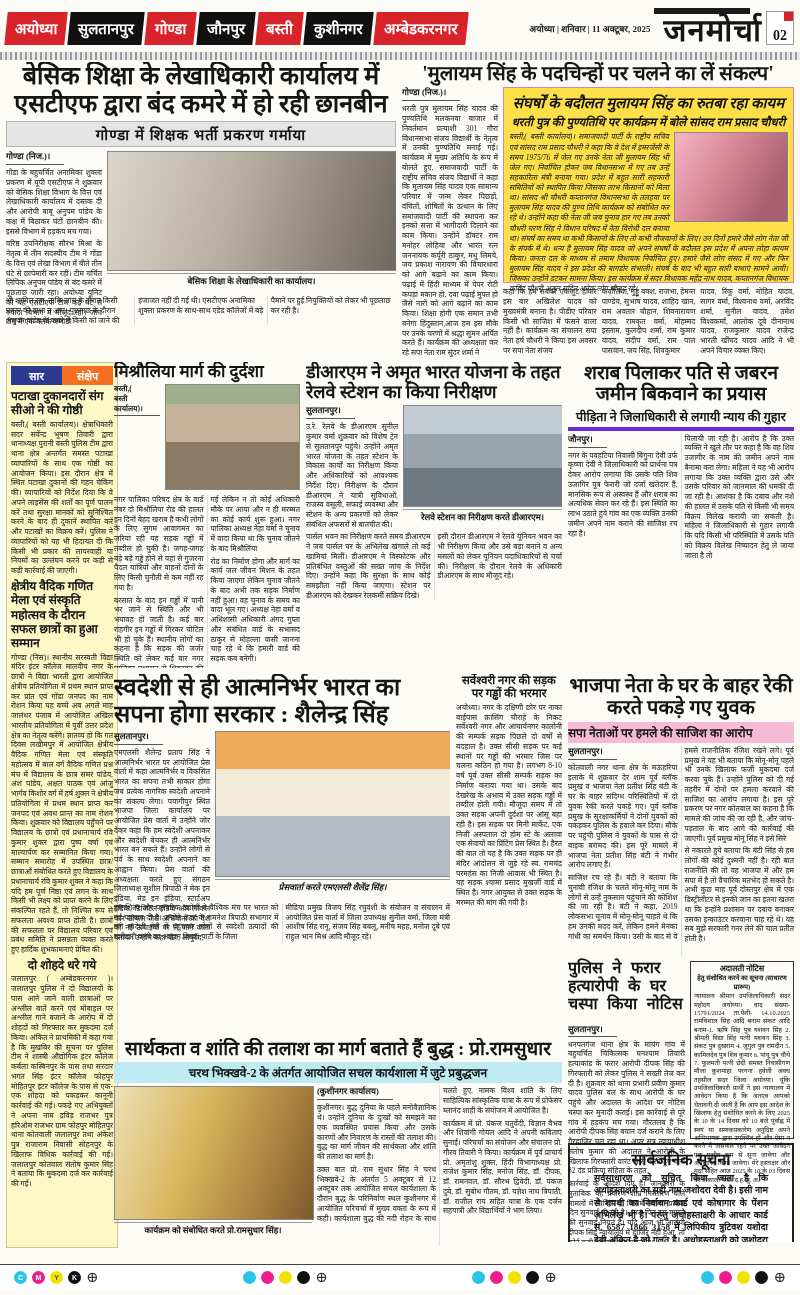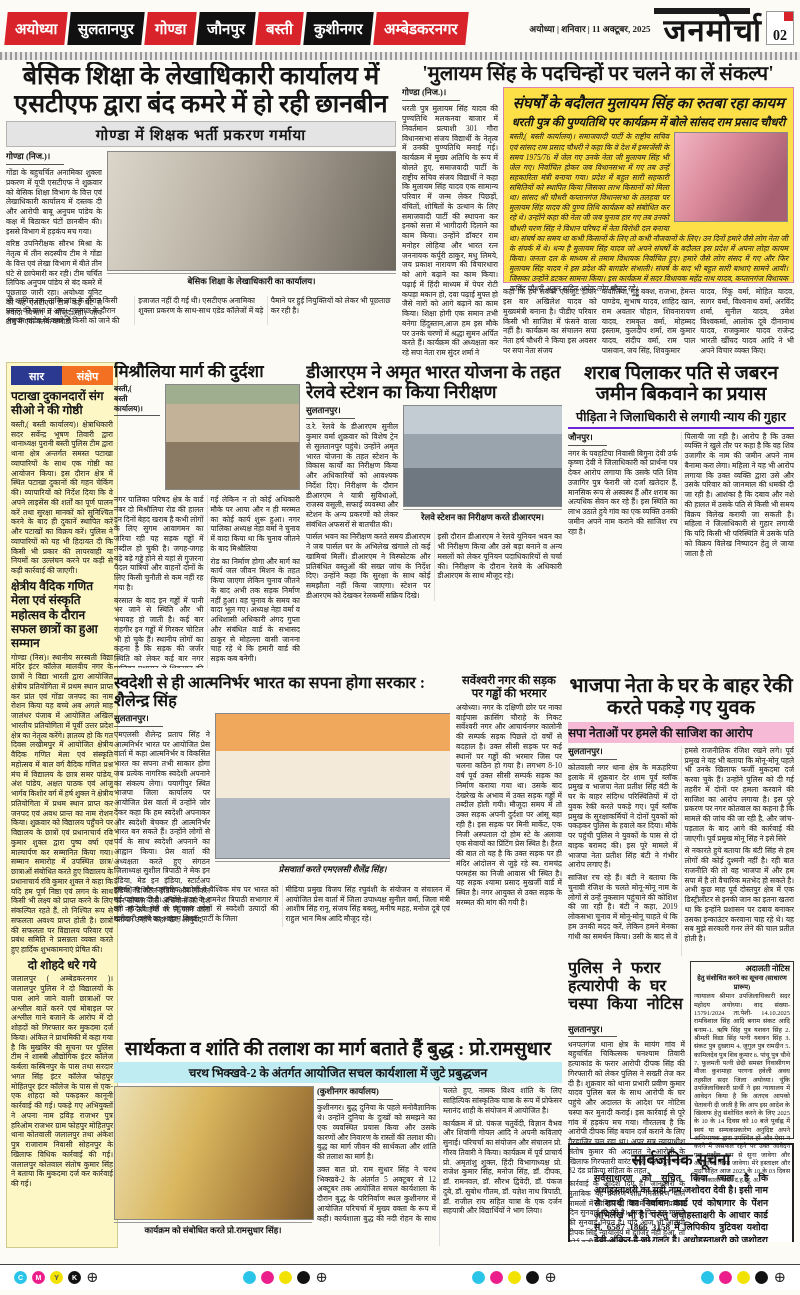--- a/index.html
+++ b/index.html
@@ -39,21 +39,21 @@
   .stripebar{position:absolute;top:52px;left:0;width:800px;height:8px;
              background:repeating-linear-gradient(90deg,#9a9a9a 0 2px,#e9e9e9 2px 5px);}
 
   
   .h-lead{font-size:25px;line-height:1.1;font-weight:bold;margin:0 0 4px;text-align:center;}
   .kicker{background:#e4e4e4;border:1px solid #b5b5b5;font-weight:bold;font-size:15px;
           text-align:center;padding:2px 0;margin-bottom:4px;letter-spacing:1px;}
   .h2{font-weight:bold;margin:0 0 3px;line-height:1.12;text-align:center;}
   .subpink{background:#f6b9d6;font-weight:bold;font-size:12px;text-align:left;padding:2px 0;margin-bottom:3px;}
   .subcyan{background:#bfecf2;font-weight:bold;font-size:12px;text-align:center;padding:2px 0;margin-bottom:3px;}
-  .subbold{font-weight:bold;font-size:12.5px;text-align:center;border-bottom:2px solid #6d28d9;
+  .subbold{font-weight:bold;font-size:12.5px;text-align:center;border-bottom:4px solid #6d28d9;
            padding-bottom:2px;margin-bottom:3px;}
 
   .row{display:flex;gap:5px;}
   .coln{flex:0 0 96px;}
   .cols2{column-count:2;column-gap:7px;column-rule:1px solid #ddd;}
   .cols3{column-count:3;column-gap:7px;column-rule:1px solid #ddd;}
 
   
   .pinkbox{background:#fde047;border:1px solid #d983ae;padding:4px 5px;}
   .pinkbox .ph-stage{float:right;width:112px;height:88px;margin:0 0 3px 5px;}
@@ -65,21 +65,21 @@
   .sidebar{background:#fdf7c5;border:1px solid #cfc98e;padding:0 4px 4px;}
   .sb-tabs{display:flex;margin:3px 0 4px;}
   .sb-tab{flex:1;color:#fff;font-weight:bold;font-size:11px;text-align:center;padding:2px 0;}
   .sb-tab.blue{background:#2b3990;}
   .sb-tab.orange{background:#f36f21;}
   .sb-item h3{font-size:12px;margin:0 0 2px;line-height:1.2;}
   .sb-item.center h3{text-align:center;}
 
   
   .courtbox{flex:0 0 96px;border:1px solid #333;padding:2px 3px;font-size:6.4px;line-height:1.3;}
-  .courtbox .t{font-weight:bold;text-align:right;font-size:8px;}
+  .courtbox .t{font-weight:bold;text-align:center;font-size:8px;}
   .courtbox .s{font-weight:bold;text-align:center;font-size:6.6px;margin-bottom:1px;}
   .pubbox{border:2px solid #222;padding:3px 24px;margin-top:4px;background:#fff;}
   .pubbox .t{font-size:16px;font-weight:bold;text-align:center;margin:0 0 2px;}
   .pubbox .b{font-size:9.2px;font-weight:bold;line-height:1.35;text-align:justify;}
 
   
   .printbar{position:absolute;left:0;top:1264px;width:800px;height:26px;display:flex;
             align-items:center;justify-content:space-between;padding:0 14px;box-sizing:border-box;
             border-top:1px solid #444;background:#fff;}
   .grp{display:flex;align-items:center;gap:5px;}
@@ -210,21 +210,21 @@
     <h2 class="h2" style="font-size:19px;">शराब पिलाकर पति से जबरन जमीन बिकवाने का प्रयास</h2>
     <div class="subbold">पीड़िता ने जिलाधिकारी से लगायी न्याय की गुहार</div>
     <div class="cols2 bt75">
       <span class="dl">जौनपुर।</span>
       <p>नगर के पवहटिया निवासी बिगुना देवी उर्फ कृष्णा देवी ने जिलाधिकारी को प्रार्थना पत्र देकर आरोप लगाया कि उसके पति शिव उजागिर पुत्र फेरारी जो दर्जा खतेदार हैं, मानसिक रूप से अस्वस्थ हैं और शराब का अत्यधिक सेवन कर रहे हैं। इस स्थिति का लाभ उठाते हुये गांव का एक व्यक्ति उनकी जमीन अपने नाम कराने की साजिश रच रहा है।</p>
       <p>पिलायी जा रही है। आरोप है कि उक्त व्यक्ति ने खुले तौर पर कहा है कि वह शिव उजागीर के नाम की जमीन अपने नाम बैनामा करा लेगा। महिला ने यह भी आरोप लगाया कि उक्त व्यक्ति द्वारा उसे और उसके परिवार को जानमाल की धमकी दी जा रही है। आशंका है कि दबाव और नशे की हालत में उसके पति से किसी भी समय विक्रय विलेख करायी जा सकती है। महिला ने जिलाधिकारी से गुहार लगायी कि यदि किसी भी परिस्थिति में उसके पति को विक्रय विलेख निष्पादन हेतु ले जाया जाता है तो</p>
     </div>
   </section>
 
   <section class="block" style="top:674px;left:114px;width:336px;height:360px;">
-    <h2 class="h2" style="font-size:16px;text-align:left;">स्वदेशी से ही आत्मनिर्भर भारत का सपना होगा सरकार : शैलेन्द्र सिंह</h2>
+    <h2 class="h2" style="font-size:24px;text-align:left;">स्वदेशी से ही आत्मनिर्भर भारत का सपना होगा सरकार : शैलेन्द्र सिंह</h2>
     <div class="row" style="height:168px;">
       <div class="bt75" style="flex:0 0 96px;">
         <span class="dl">सुलतानपुर।</span>
         <p>एमएलसी शैलेन्द्र प्रताप सिंह ने आत्मनिर्भर भारत पर आयोजित प्रेस वार्ता में कहा आत्मनिर्भर व विकसित भारत का सपना तभी साकार होगा जब प्रत्येक नागरिक स्वदेशी अपनाने का संकल्प लेगा। पयागीपुर स्थित भाजपा जिला कार्यालय पर आयोजित प्रेस वार्ता में उन्होंने जोर देकर कहा कि हम स्वदेशी अपनाकर और स्वदेशी बेचकर ही आत्मनिर्भर भारत बन सकते हैं। उन्होंने लोगों से पर्व के साथ स्वदेशी अपनाने का आह्वान किया। प्रेस वार्ता की अध्यक्षता करते हुए संगठन जिलाध्यक्ष सुशील त्रिपाठी ने मेक इन इंडिया, मेड इन इंडिया, स्टार्टअप इंडिया, डिजिटल इंडिया और लोकल फार लोकल जैसे अभियानों को देश को नई ऊंचाइयों पर ले जाने वाला बताया। उन्होंने कहा योग, आयुर्वेद,</p>
       </div>
       <figure style="flex:1;font-style:italic;">
         <div class="ph ph-press" style="height:144px;"></div>
         <figcaption class="cap">प्रेसवार्ता करते एमएलसी शैलेंद्र सिंह।</figcaption>
       </figure>
     </div>

